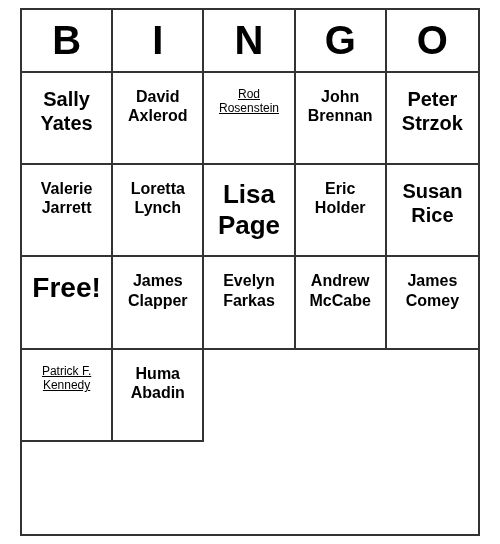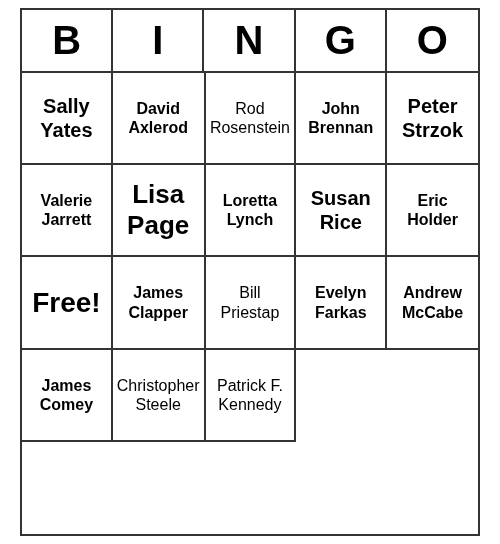--- a/index.html
+++ b/index.html
@@ -34,21 +34,20 @@
     }
     .bingo-grid {
       display: grid;
       grid-template-columns: repeat(5, 1fr);
       grid-template-rows: repeat(5, 1fr);
     }
     .bingo-cell {
       border-right: 2px solid #333;
       border-bottom: 2px solid #333;
       display: flex;
-      align-items: center;
       justify-content: center;
       text-align: center;
       min-height: 88px;
       padding: 14px 4px;
       font-family: Arial, sans-serif;
     }
     .bingo-cell:nth-child(5n) {
       border-right: none;
     }
     .bingo-cell:nth-child(n+21) {
@@ -60,21 +59,22 @@
     }
     .size-large {
       font-size: 20px;
       font-weight: bold;
     }
     .size-medium {
       font-size: 16px;
       font-weight: bold;
     }
     .size-small {
-      font-size: 16px;
+      font-size: 12px;
+      text-decoration: underline;
     }
     .size-xlarge {
       font-size: 26px;
       font-weight: bold;
     }
     .size-dws {
       font-size: 32px;
       font-weight: bold;
     }
     .free-cell {
@@ -106,49 +106,46 @@
       <div class="bingo-cell">
         <span class="cell-text size-medium">John<br>Brennan</span>
       </div>
       <div class="bingo-cell">
         <span class="cell-text size-large">Peter<br>Strzok</span>
       </div>
       <div class="bingo-cell">
         <span class="cell-text size-medium">Valerie<br>Jarrett</span>
       </div>
       <div class="bingo-cell">
+        <span class="cell-text size-medium">Loretta<br>Lynch</span>
+      </div>
+      <div class="bingo-cell">
         <span class="cell-text size-xlarge">Lisa<br>Page</span>
       </div>
       <div class="bingo-cell">
-        <span class="cell-text size-medium">Loretta<br>Lynch</span>
+        <span class="cell-text size-medium">Eric<br>Holder</span>
       </div>
       <div class="bingo-cell">
         <span class="cell-text size-large">Susan<br>Rice</span>
-      </div>
-      <div class="bingo-cell">
-        <span class="cell-text size-medium">Eric<br>Holder</span>
       </div>
       <div class="bingo-cell">
         <span class="cell-text free-cell">Free!</span>
       </div>
       <div class="bingo-cell">
         <span class="cell-text size-medium">James<br>Clapper</span>
-      </div>
-      <div class="bingo-cell">
-        <span class="cell-text size-small">Bill<br>Priestap</span>
       </div>
       <div class="bingo-cell">
         <span class="cell-text size-medium">Evelyn<br>Farkas</span>
       </div>
       <div class="bingo-cell">
         <span class="cell-text size-medium">Andrew<br>McCabe</span>
       </div>
       <div class="bingo-cell">
         <span class="cell-text size-medium">James<br>Comey</span>
       </div>
       <div class="bingo-cell">
-        <span class="cell-text size-small">Christopher<br>Steele</span>
+        <span class="cell-text size-small">Patrick F.<br>Kennedy</span>
       </div>
       <div class="bingo-cell">
-        <span class="cell-text size-small">Patrick F.<br>Kennedy</span>
+        <span class="cell-text size-medium">Huma<br>Abadin</span>
       </div>
     </div>
 </div>
 
 </body></html>

